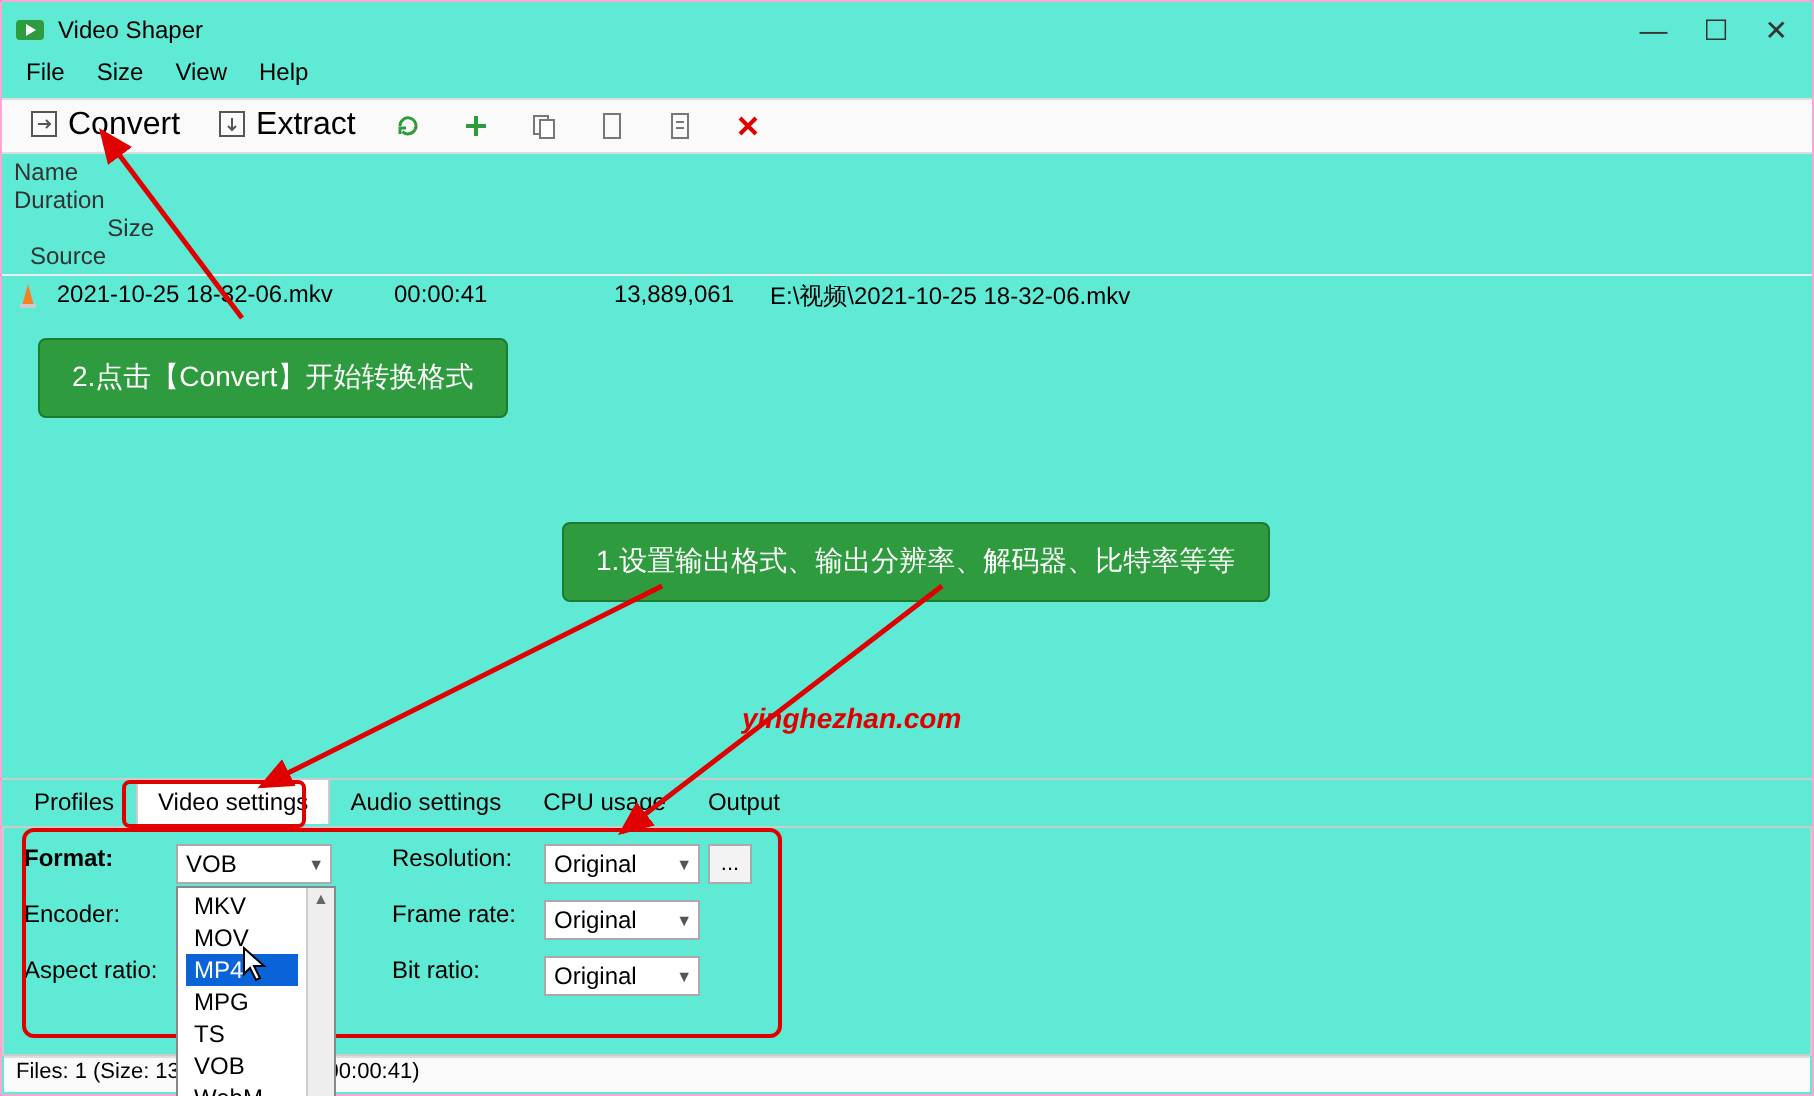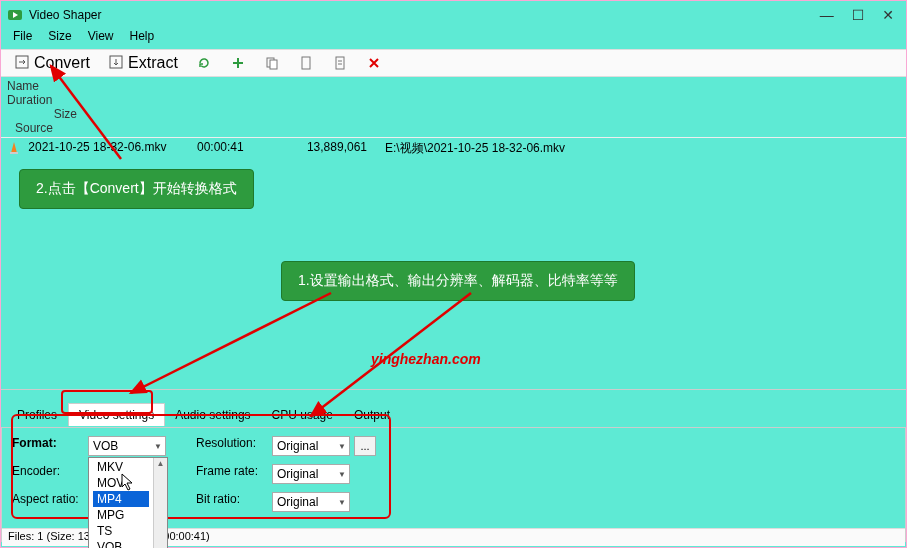--- a/index.html
+++ b/index.html
@@ -23,21 +23,21 @@
 .col-name { width: 190px; }
 .col-dur { width: 100px; }
 .col-size { width: 80px; text-align: right; padding-right: 10px; }
 .col-src { flex: 1; padding-left: 8px; }
 .fileicon { width: 14px; height: 14px; margin-right: 4px; vertical-align: middle; }
 .green-badge { position: absolute; background: #2e9b3e; color: #fff; font-size: 14px; padding: 10px 16px; border-radius: 4px; border: 1px solid #1e7a2c; display: flex; align-items: center; white-space: nowrap; }
 .badge1 { left: 18px; top: 168px; }
 .badge2 { left: 280px; top: 260px; }
 .watermark { position: absolute; left: 370px; top: 350px; color: #e00000; font-size: 14px; font-weight: bold; font-style: italic; }
 .tabs { display: flex; border-top: 1px solid #ccc; font-size: 12px; }
-.tab { padding: 4px 10px; border-right: 1px solid transparent; cursor: pointer; margin-top: 14px; }
+.tab { padding: 4px 10px; border-right: 1px solid transparent; cursor: pointer; }
 .tab.active { border: 1px solid #ccc; border-bottom: none; background: #fff; position: relative; top: -1px; }
 .settings-panel { padding: 8px 10px; display: flex; gap: 30px; font-size: 12px; height: 115px; border: 1px solid #ccc; }
 .settings-col { display: flex; flex-direction: column; gap: 6px; }
 .srow { display: flex; align-items: flex-start; gap: 4px; height: 22px; }
 .srow label { width: 72px; }
 .sel { width: 78px; height: 20px; border: 1px solid #aaa; background: #fff; display: inline-flex; align-items: center; padding: 0 4px; font-size: 12px; position: relative; }
 .sel .chev { position: absolute; right: 3px; font-size: 8px; color: #555; }
 .dropdown { position: absolute; top: 20px; left: -1px; width: 80px; background: #fff; border: 1px solid #888; z-index: 10; }
 .dropdown div { padding: 1px 4px; }
 .dropdown div.sel-item { background: #0a64d8; color: #fff; }

